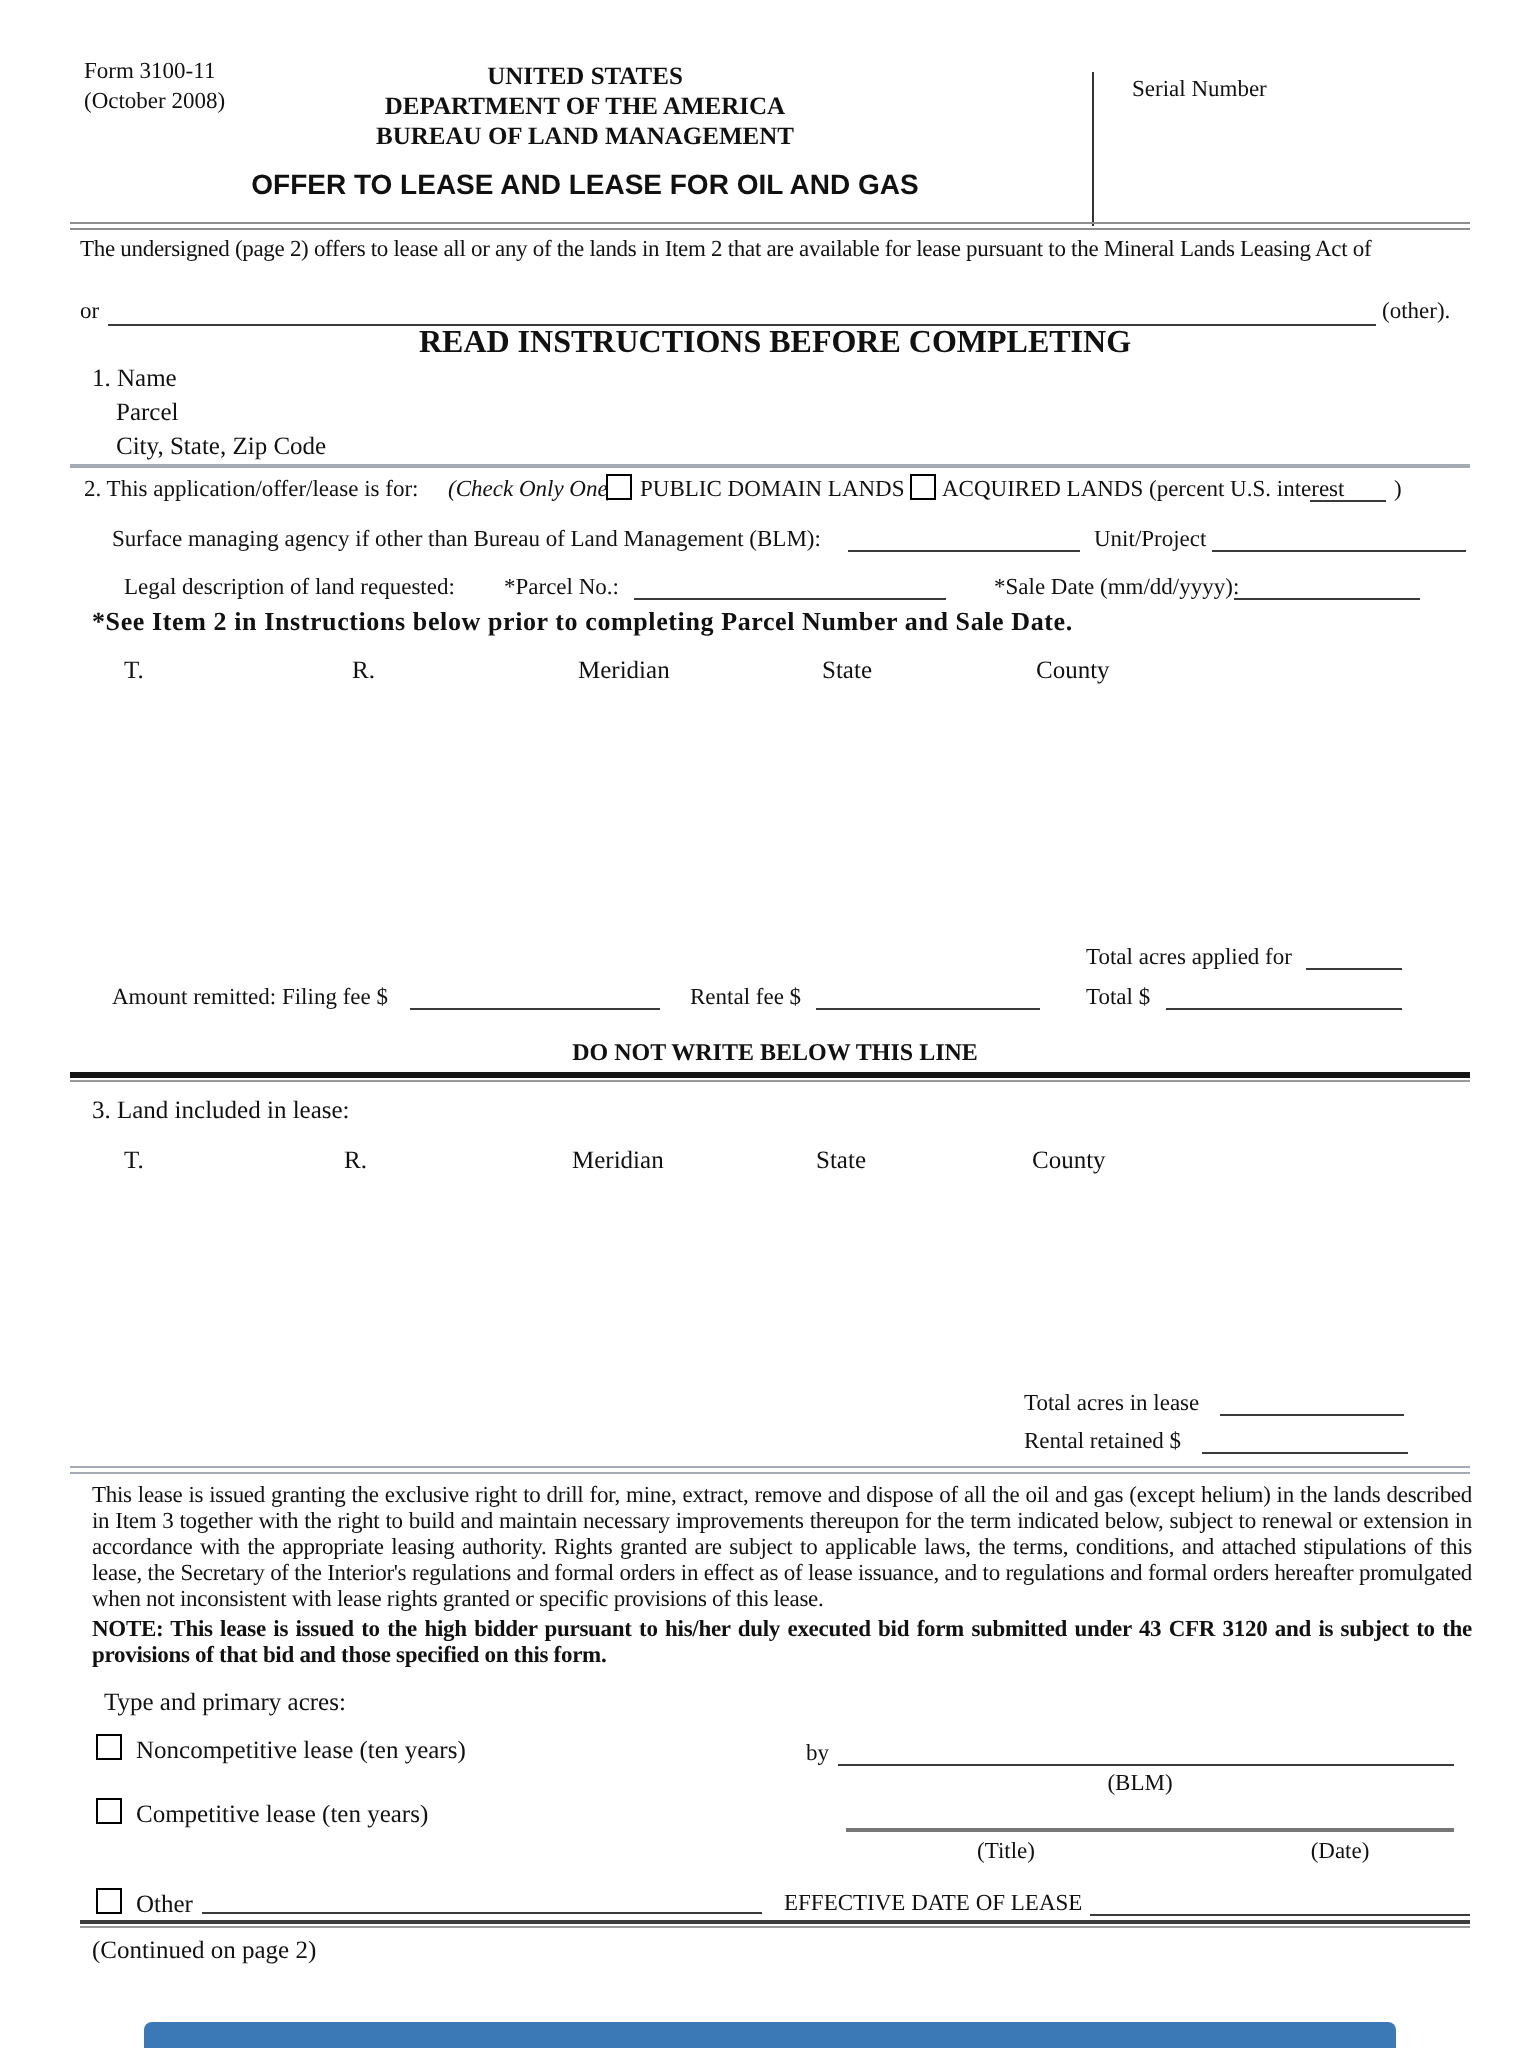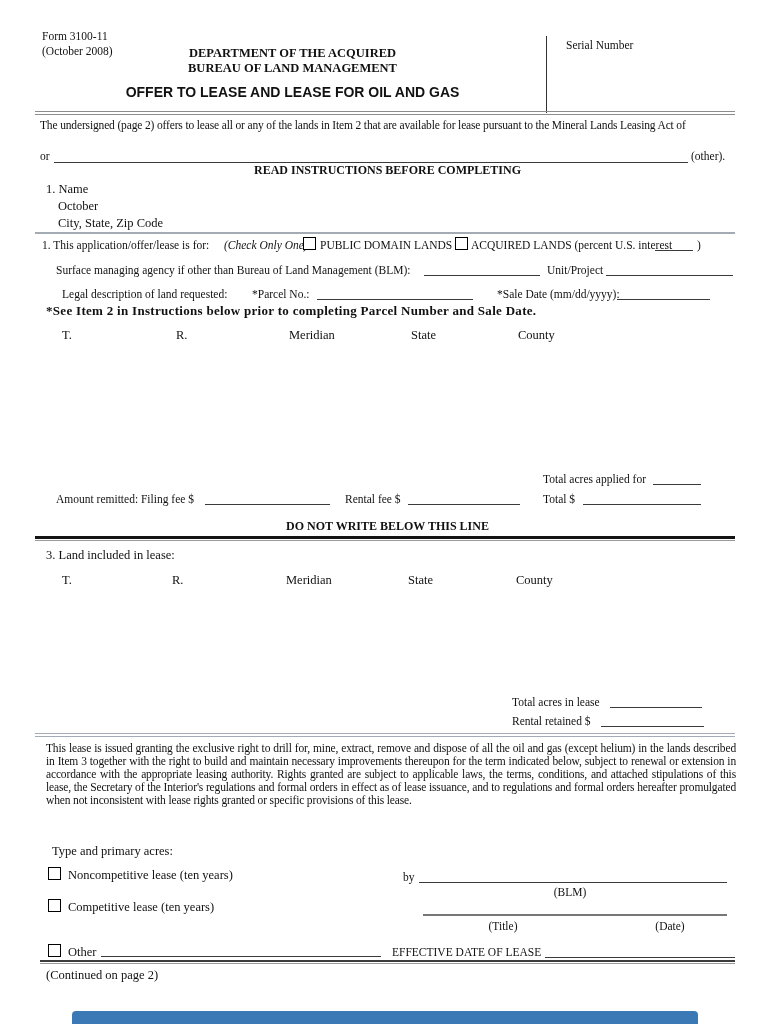--- a/index.html
+++ b/index.html
@@ -27,45 +27,46 @@
   .sigline { position:absolute; height:2px; background:#777; }
 </style>
 </head>
 <body>
 
 <div class="page">
 
   <div class="abs t11" style="left:42px; top:30px;">Form 3100-11</div>
   <div class="abs t11" style="left:42px; top:45px;">(October 2008)</div>
 
-  <div class="abs t12 b ctr" style="left:40px; top:46px; width:505px;">DEPARTMENT OF THE ACQUIRED</div>
+  <div class="abs t12 b ctr" style="left:40px; top:31px; width:505px;">UNITED STATES</div>
+  <div class="abs t12 b ctr" style="left:40px; top:46px; width:505px;">DEPARTMENT OF THE AMERICA</div>
   <div class="abs t12 b ctr" style="left:40px; top:61px; width:505px;">BUREAU OF LAND MANAGEMENT</div>
 
   <div class="abs b sans ctr" style="left:40px; top:84px; width:505px; font-size:14px;">OFFER TO LEASE AND LEASE FOR OIL AND GAS</div>
 
   <div class="abs" style="left:546px; top:36px; width:1px; height:77px; background:#333;"></div>
   <div class="abs t11" style="left:566px; top:39px;">Serial Number</div>
   <div class="abs" style="left:560px; top:56px; width:170px; height:50px;"></div>
 
   <div class="hline" style="left:35px; top:111px; width:700px;"></div>
   <div class="hline" style="left:35px; top:114px; width:700px;"></div>
 
   <div class="abs t11 tight" style="left:40px; top:119px;">The undersigned (page 2) offers to lease all or any of the lands in Item 2 that are available for lease pursuant to the Mineral Lands Leasing Act of</div>
   <div class="abs t11" style="left:40px; top:150px;">or</div>
   <div class="blank" style="left:54px; top:150px; width:634px;"></div>
   <div class="abs t11" style="left:691px; top:150px;">(other).</div>
-  <div class="abs b ctr" style="left:40px; top:163px; width:695px; font-size:12px;">READ INSTRUCTIONS BEFORE COMPLETING</div>
+  <div class="abs b ctr" style="left:40px; top:163px; width:695px; font-size:16px;">READ INSTRUCTIONS BEFORE COMPLETING</div>
 
   <div class="abs t12" style="left:46px; top:182px;text-align:center;">1. Name</div>
-  <div class="abs t12" style="left:58px; top:199px;">October</div>
+  <div class="abs t12" style="left:58px; top:199px;">Parcel</div>
   <div class="abs t12" style="left:58px; top:216px;">City, State, Zip Code</div>
   <div class="abs" style="left:130px; top:180px; width:400px; height:52px;"></div>
   <div class="grayline" style="left:35px; top:232px; width:700px;"></div>
 
-  <div class="abs t11" style="left:42px; top:239px;">1. This application/offer/lease is  for:</div>
+  <div class="abs t11" style="left:42px; top:239px;">2. This application/offer/lease is  for:</div>
   <div class="abs t11 i" style="left:224px; top:239px;">(Check Only One)</div>
   <div class="cb" style="left:303px; top:237px;"></div>
   <div class="abs t11" style="left:320px; top:239px;">PUBLIC DOMAIN LANDS</div>
   <div class="cb" style="left:455px; top:237px;"></div>
   <div class="abs t11" style="left:471px; top:239px;">ACQUIRED LANDS (percent U.S. interest</div>
   <div class="blank" style="left:655px; top:238px; width:38px;"></div>
   <div class="abs t11" style="left:697px; top:239px;">)</div>
 
   <div class="abs t11" style="left:56px; top:264px;">Surface managing agency if other than Bureau of Land Management (BLM):</div>
   <div class="blank" style="left:424px; top:263px; width:116px;"></div>
@@ -111,20 +112,21 @@
 
   <div class="abs t11" style="left:512px; top:696px;">Total acres in lease</div>
   <div class="blank" style="left:610px; top:695px; width:92px;"></div>
   <div class="abs t11" style="left:512px; top:715px;">Rental retained $</div>
   <div class="blank" style="left:601px; top:714px; width:103px;"></div>
 
   <div class="grayline" style="left:35px; top:733px; width:700px; height:1px;"></div>
   <div class="grayline" style="left:35px; top:736px; width:700px; height:1px;"></div>
 
   <div class="para tight" style="left:46px; top:742px; width:690px;">This lease is issued granting the exclusive right to drill for, mine, extract, remove and dispose of all the oil and gas (except helium) in the lands described in Item 3 together with the right to build and maintain necessary improvements thereupon for the term indicated below, subject to renewal or extension in accordance with the appropriate leasing authority.  Rights granted are subject to applicable laws, the terms, conditions, and attached stipulations of this lease, the Secretary of the Interior's regulations and formal orders in effect as of lease issuance, and to regulations and formal orders hereafter promulgated when not inconsistent with lease rights granted or specific provisions of this lease.</div>
+  <div class="para b tight" style="left:46px; top:809px; width:690px;">NOTE: This lease is issued to the high bidder pursuant to his/her duly executed bid form submitted under 43 CFR 3120 and is subject to the provisions of that bid and those specified on this form.</div>
 
   <div class="abs t12" style="left:52px; top:844px;">Type and primary acres:</div>
 
   <div class="cb" style="left:48px; top:867px;"></div>
   <div class="abs t12" style="left:68px; top:868px;">Noncompetitive lease (ten years)</div>
 
   <div class="cb" style="left:48px; top:899px;"></div>
   <div class="abs t12" style="left:68px; top:900px;">Competitive lease (ten years)</div>
 
   <div class="cb" style="left:48px; top:944px;"></div>

